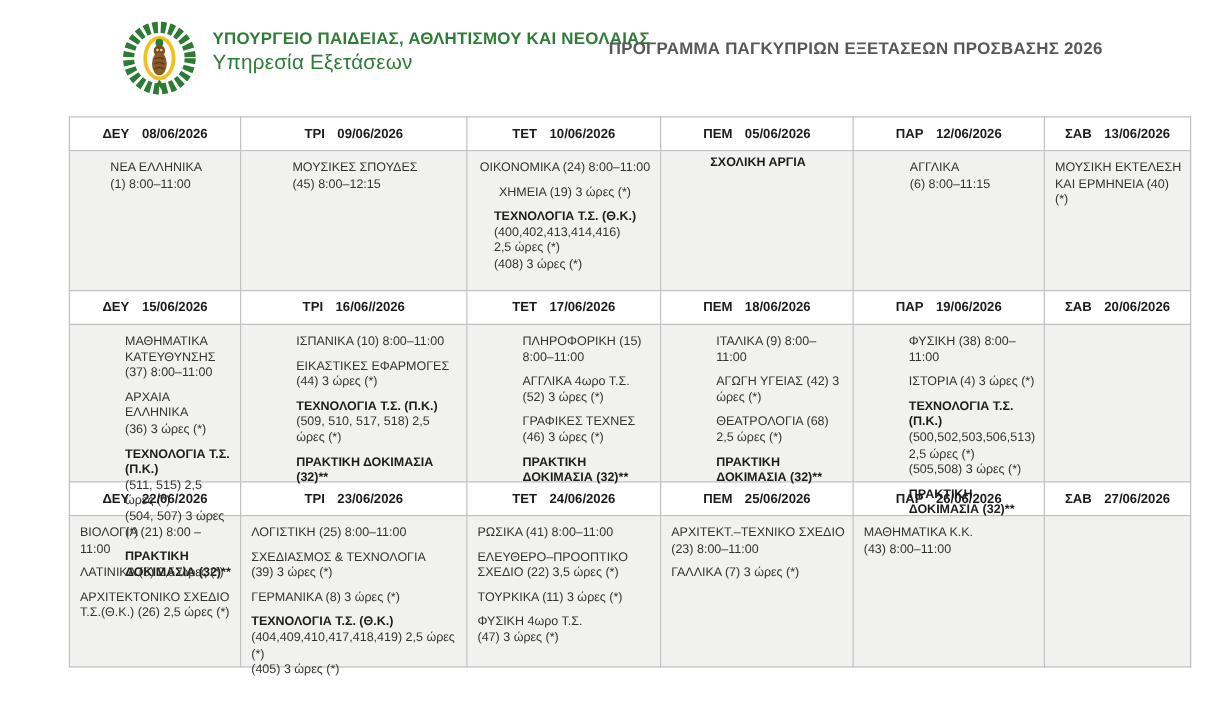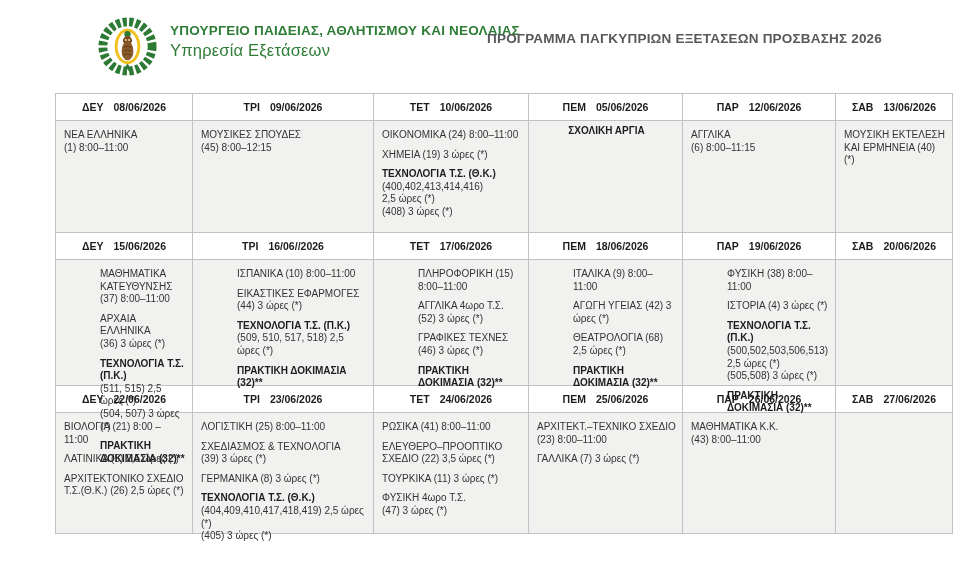--- a/index.html
+++ b/index.html
@@ -38,21 +38,21 @@
     white-space:nowrap;
   }
   tr.dayrow th .date{margin-left:10px;text-align:right;}
   tr.bodyrow td{background:#f1f1f0;}
   .cell{
     display:flex;flex-direction:column;
     box-sizing:border-box;
     padding:8px 6px 6px 8px;
     font-size:10px;line-height:1.26;color:#333333;
   }
-  .w1 .cell{height:111px;}
+  .w1 .cell{height:111px;align-items:center;}
   .w2 .cell{height:125px;padding-left:44px;}
   .w3 .cell{height:120px;}
   .entry{margin-bottom:7px;}
   .entry:last-child{margin-bottom:0;}
   .entry.bottom{margin-top:auto;margin-bottom:1px;}
   .line.b{font-weight:bold;color:#1c1c1c;}
   .cell.center{text-align:center;padding-top:4px;}
 </style>
 </head>
 <body>

